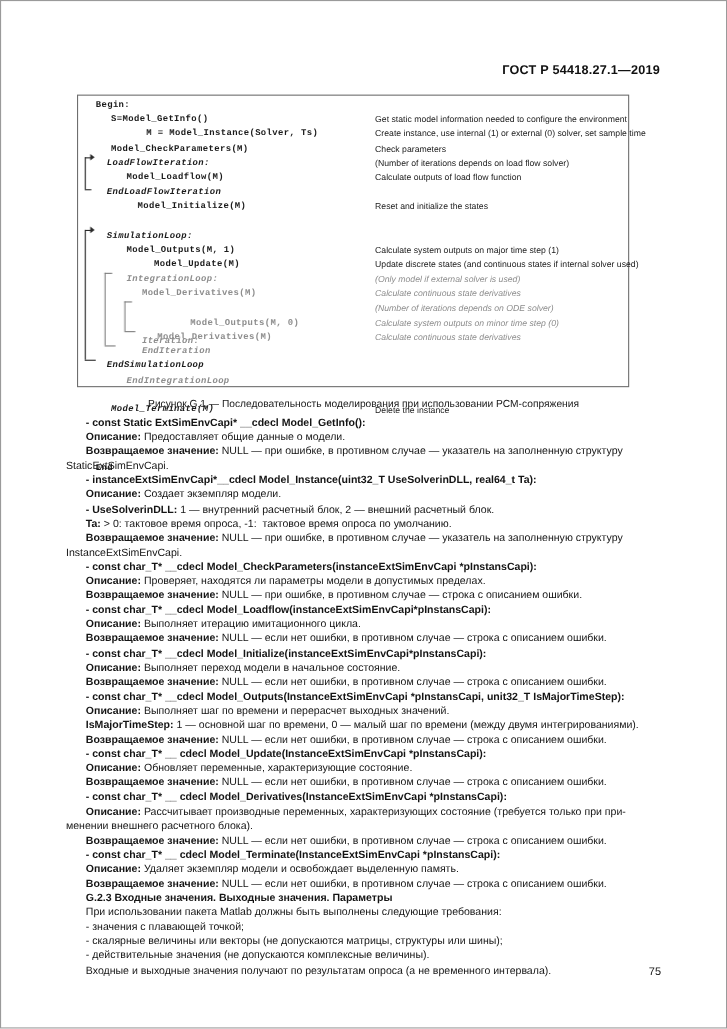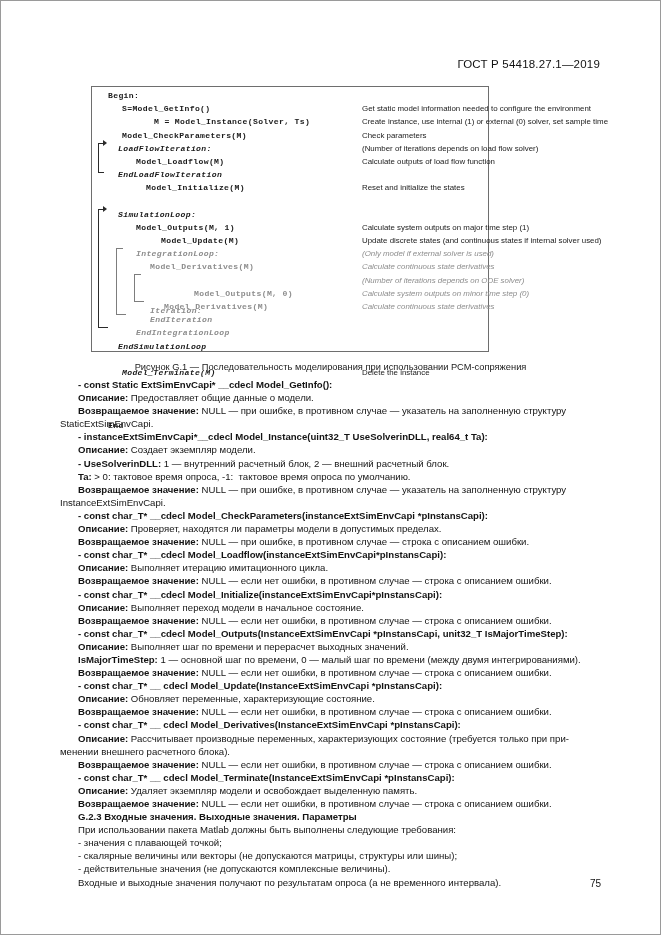--- a/index.html
+++ b/index.html
@@ -29,31 +29,31 @@
   }
 
   
   .header {
     position: absolute;
     left: 0;
     top: 58px;
     width: 600px;
     text-align: right;
     font-size: 11.5px;
-    font-weight: normal;
+    font-weight: bold;
     letter-spacing: 0.2px;
     color: #111;
   }
 
   
   .figure {
     position: absolute;
-    left: 91px;
+    left: 70px;
     top: 86px;
-    width: 398px;
+    width: 502px;
     height: 266px;
     border: 1px solid #6e6e6e;
     box-sizing: border-box;
     background: #fff;
   }
   .code-rows {
     position: relative;
     padding: 4px 0 0 0;
     font-size: 0;
   }
@@ -208,25 +208,25 @@
           <span class="code" style="left: 72px; padding-left: 30px;">Model_Outputs(M, 0)</span>
           <span class="desc ital">Calculate system outputs on minor time step (0)</span>
         </div>
         <div class="crow faded blur">
           <span class="code" style="left: 72px;">Model_Derivatives(M)</span>
           <span class="desc ital">Calculate continuous state derivatives</span>
         </div>
         <div class="crow faded blur">
           <span class="code ital" style="left: 58px;">EndIteration</span>
         </div>
+        <div class="crow">
+          <span class="code ital" style="left: 26px;">EndSimulationLoop</span>
+        </div>
         <div class="crow faded blur">
           <span class="code ital" style="left: 44px;">EndIntegrationLoop</span>
-        </div>
-        <div class="crow">
-          <span class="code ital" style="left: 26px;">EndSimulationLoop</span>
         </div>
         <div class="crow">
           <span class="code" style="left: 16px;"></span>
         </div>
         <div class="crow">
           <span class="code" style="left: 30px; font-style: italic;">Model_Terminate(M)</span>
           <span class="desc">Delete the instance</span>
         </div>
         <div class="crow">
           <span class="code" style="left: 16px; margin-top: 40px;">End</span>

